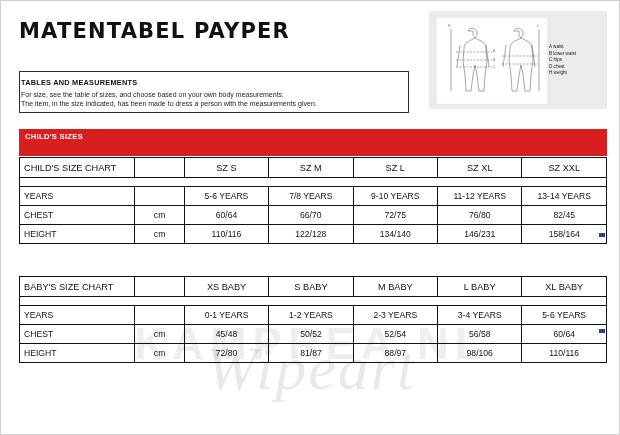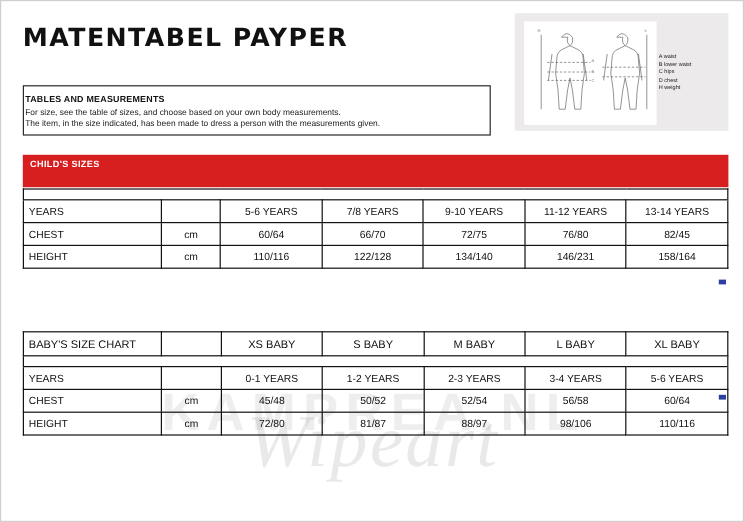--- a/index.html
+++ b/index.html
@@ -261,20 +261,29 @@
     <div class="intro-line">For size, see the table of sizes, and choose based on your own body measurements.</div>
     <div class="intro-line">The item, in the size indicated, has been made to dress a person with the measurements given.</div>
   </div>
 
   <div class="red-banner">
     <span>CHILD'S SIZES</span>
   </div>
 
   <table class="size-table t1">
     <tbody>
+      <tr class="hdr">
+        <td class="lbl hdr-lbl cell-pad-left">CHILD'S  SIZE CHART</td>
+        <td class="unit"></td>
+        <td class="val">SZ S</td>
+        <td class="val">SZ M</td>
+        <td class="val">SZ L</td>
+        <td class="val">SZ XL</td>
+        <td class="val">SZ XXL</td>
+      </tr>
       <tr class="spacer">
         <td colspan="7"></td>
       </tr>
       <tr>
         <td class="lbl cell-pad-left">YEARS</td>
         <td class="unit"></td>
         <td class="val">5-6 YEARS</td>
         <td class="val">7/8 YEARS</td>
         <td class="val">9-10 YEARS</td>
         <td class="val">11-12 YEARS</td>

